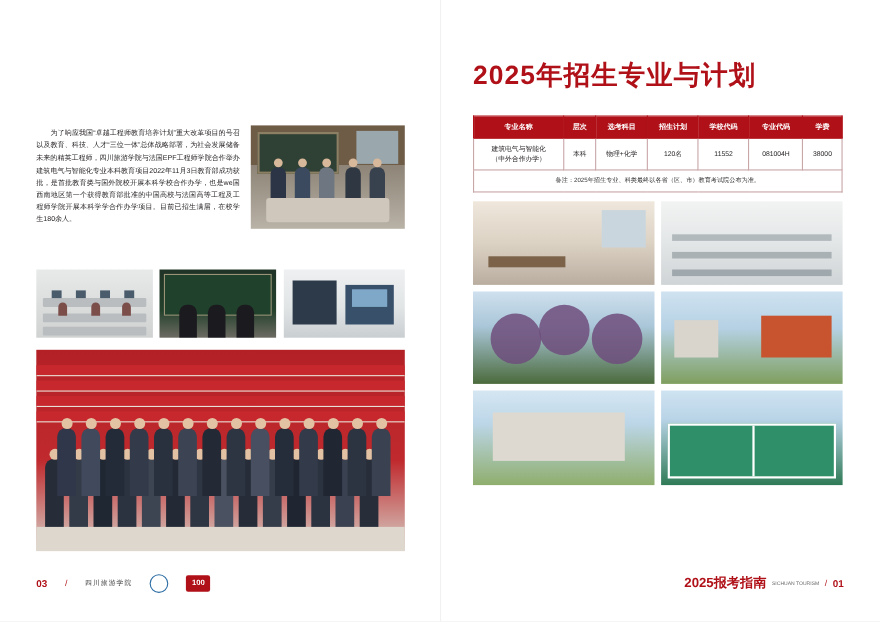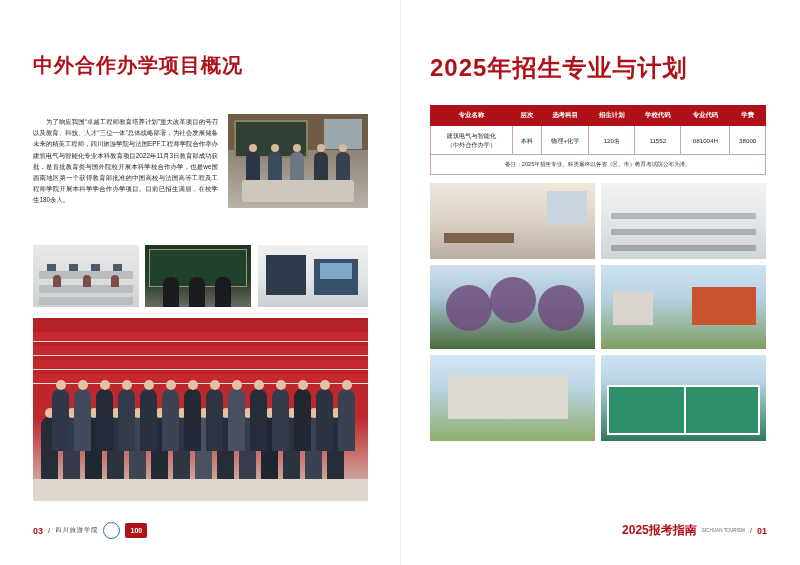--- a/index.html
+++ b/index.html
@@ -161,21 +161,21 @@
   .g6 { background: linear-gradient(#cfe3f1 0%, #b9d4e7 30%, #2f7a56 100%); }
   .g6 .court { position:absolute; left:6px; bottom:6px; right:6px; height:46px; background:#2f8f68; border:2px solid #ffffff;}
   .g6 .mid { position:absolute; left:50%; top:0; width:2px; height:100%; background:#fff;}
 
   
   .footer-left {
     position: absolute;
     left: 33px; bottom: 26px;
     display: flex;
     align-items: center;
-    gap: 5px;
+    gap: 16px;
   }
   .pg-num { color: #b01118; font-size: 9px; font-weight: bold; }
   .slash { color: #b01118; font-size: 8px; }
   .school-name { color: #3a3a3a; font-size: 6.2px; letter-spacing: 1px; }
   .logo-mark {
     width: 15px; height: 15px; border-radius: 50%;
     border: 1px solid #2b6ca3;
     display: inline-block;
     position: relative;
   }
@@ -198,21 +198,20 @@
   .guide-label { color: #b01118; font-size: 12px; font-weight: bold; }
   .guide-sub { color: #6b6b6b; font-size: 4.6px; line-height: 6px; text-align: left;}
 </style>
 </head>
 <body>
 
 <div class="page">
 
   <div class="spread-fold"></div>
 
-  <div class="title left-title">中外合作办学项目概况</div>
 
   <div class="body-text">为了响应我国“卓越工程师教育培养计划”重大改革项目的号召以及教育、科技、人才“三位一体”总体战略部署，为社会发展储备未来的精英工程师，四川旅游学院与法国EPF工程师学院合作举办建筑电气与智能化专业本科教育项目2022年11月3日教育部成功获批，是首批教育类与国外院校开展本科学校合作办学，也是we国西南地区第一个获得教育部批准的中国高校与法国高等工程及工程师学院开展本科学学合作办学项目。目前已招生满届，在校学生180余人。</div>
 
   <div class="photo" id="photo-meeting">
     <div class="board"></div>
     <div class="win"></div>
     <div class="p p1">
         <i></i>
       </div>
     <div class="p p2">

